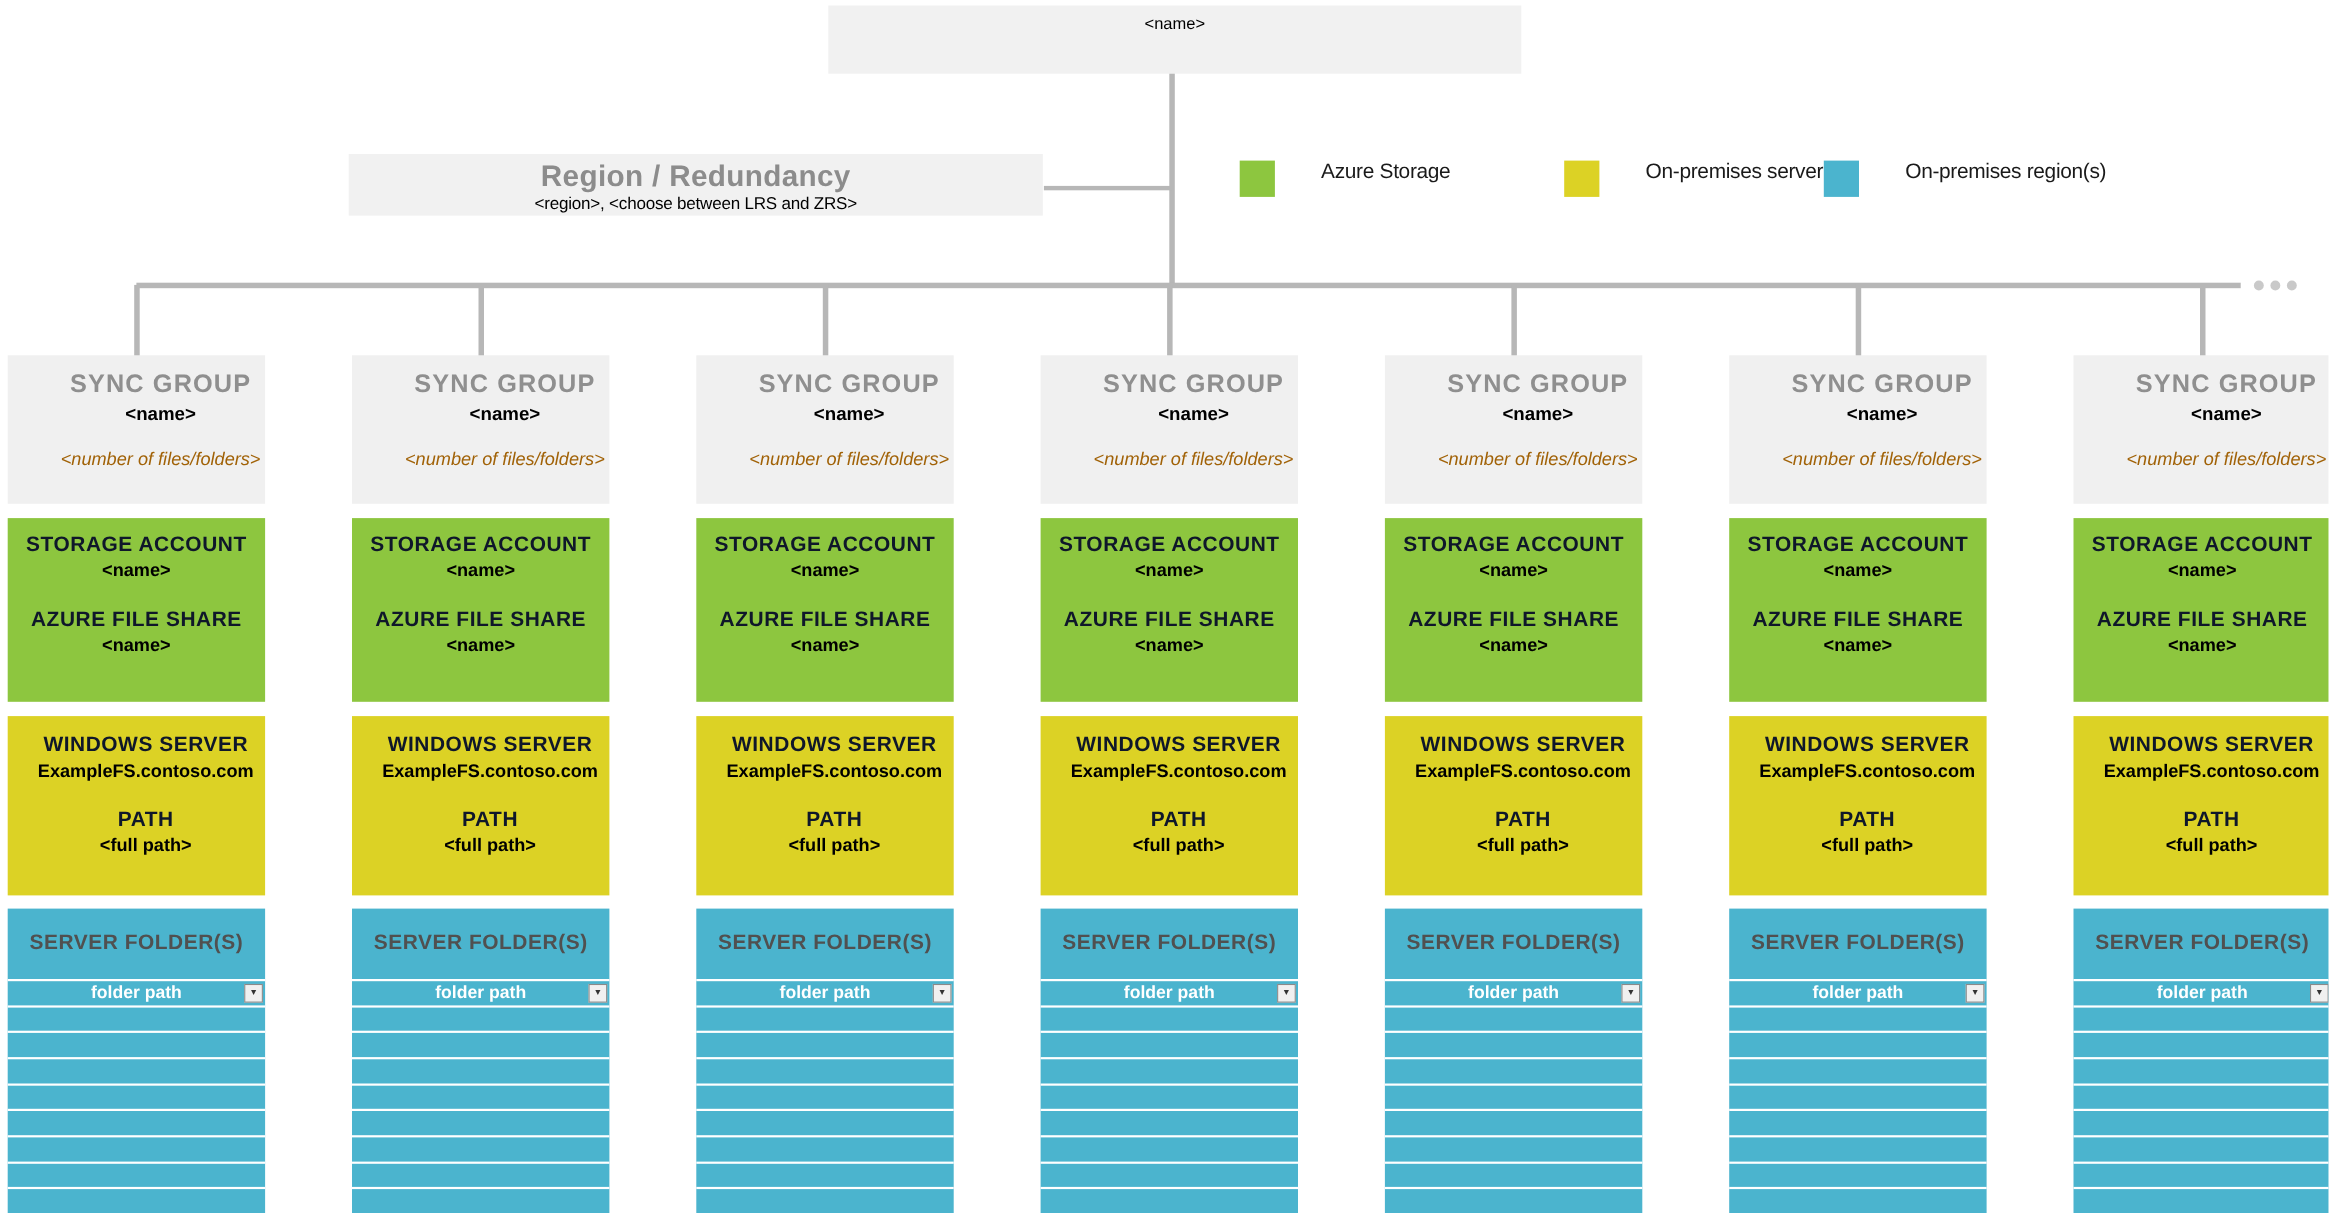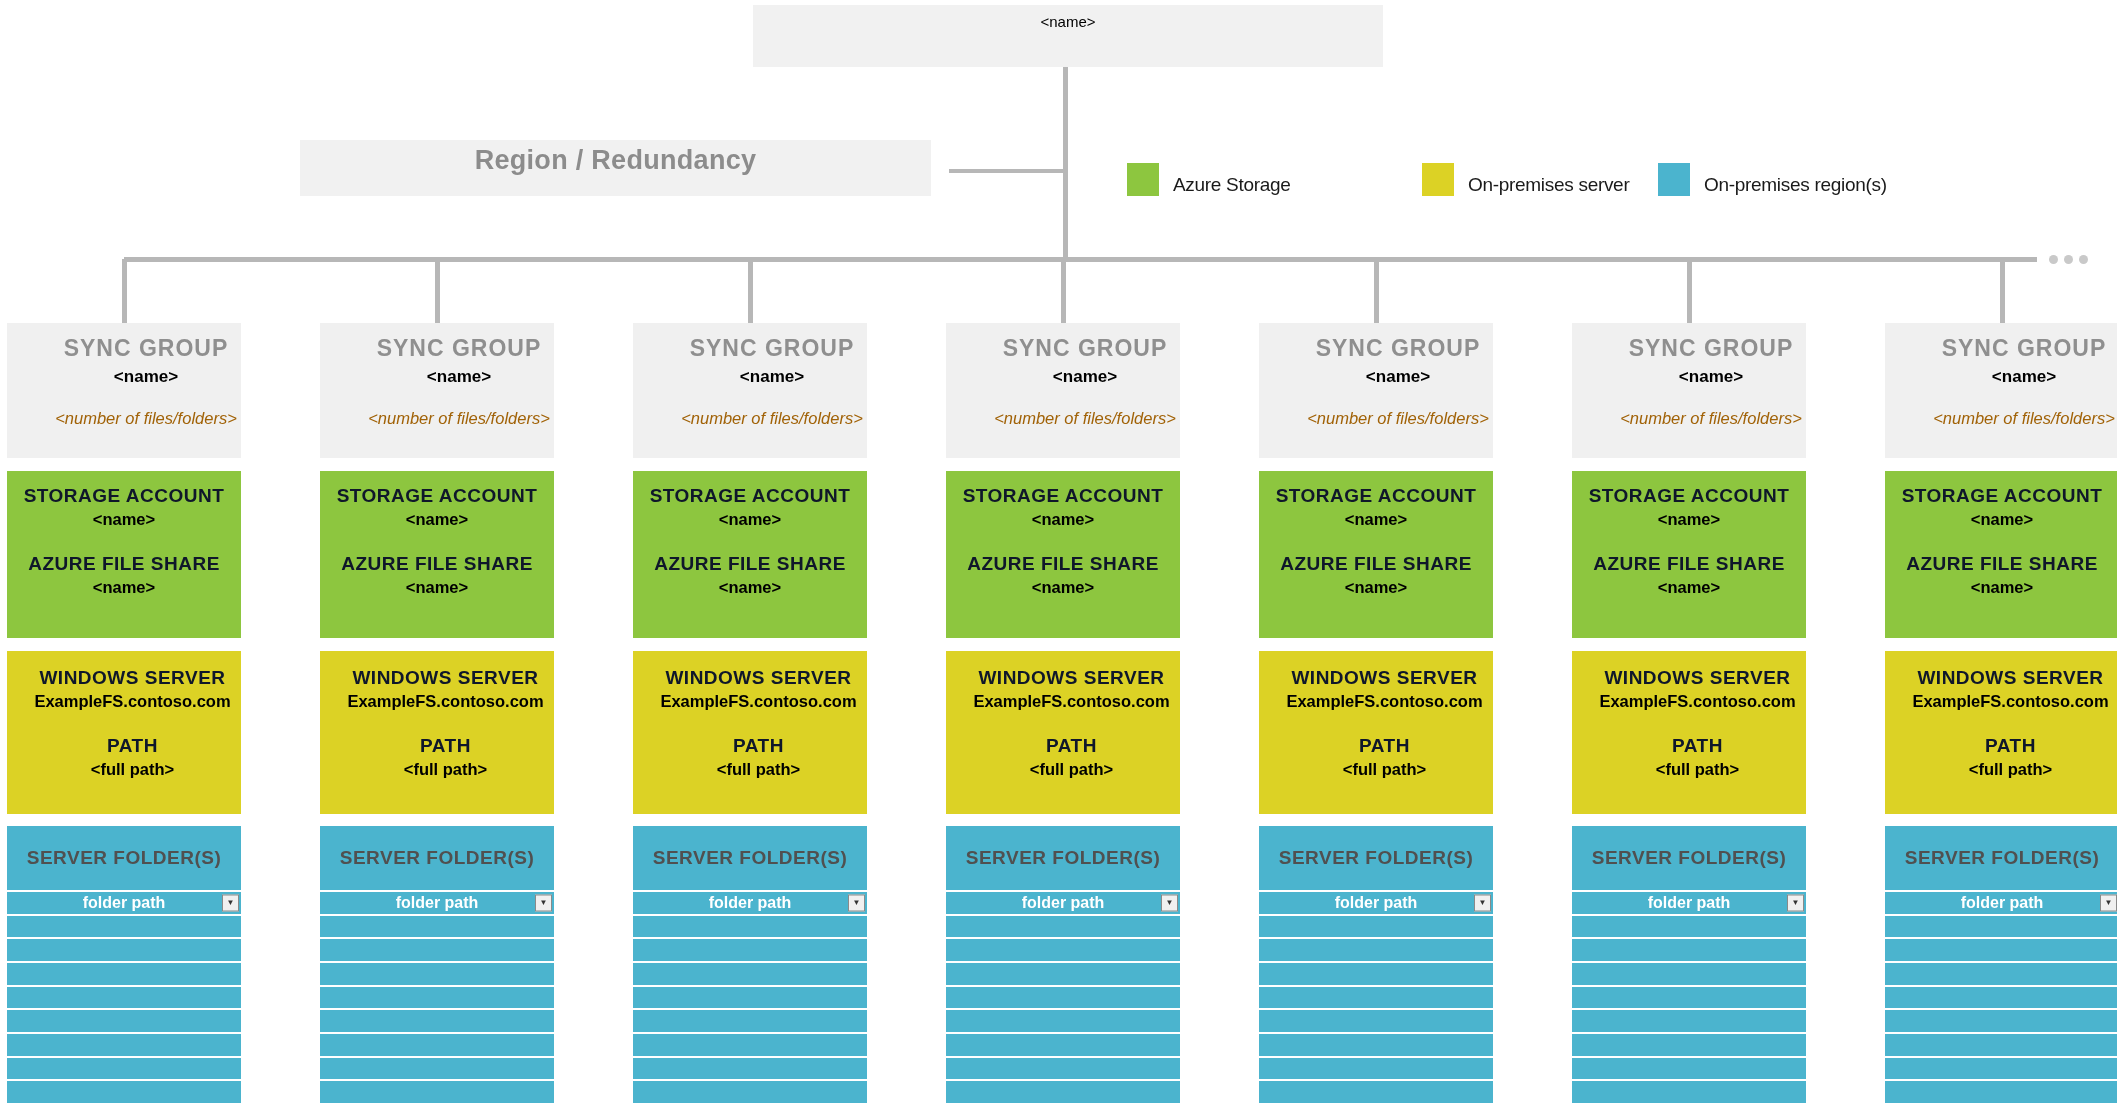--- a/index.html
+++ b/index.html
@@ -9,33 +9,33 @@
   }
   
   .top-box{
     position:absolute;left:753px;top:5px;width:630px;height:62px;
     background:#f1f1f1;text-align:center;box-sizing:border-box;padding-top:6px;
   }
   .top-title{font-size:27px;font-weight:bold;color:#8c8c8c;line-height:30px;letter-spacing:.5px;}
   .top-sub{font-size:15px;color:#000;line-height:18px;margin-top:2px;}
   
   .region-box{
-    position:absolute;left:300px;top:140px;width:631px;height:56px;
+    position:absolute;left:317px;top:140px;width:631px;height:56px;
     background:#f1f1f1;text-align:center;box-sizing:border-box;padding-top:5px;
   }
   .region-title{font-size:27px;font-weight:bold;color:#8c8c8c;line-height:30px;letter-spacing:.3px;}
   .region-sub{font-size:15.5px;color:#000;line-height:18px;margin-top:2px;letter-spacing:-.2px;}
   
   .vline-center{position:absolute;left:1063px;top:67px;width:5px;height:192px;background:#b7b7b7;}
   .region-connector{position:absolute;left:949px;top:169px;width:116px;height:4px;background:#b7b7b7;}
   .bus{position:absolute;left:124px;top:257px;width:1913px;height:5px;background:#b7b7b7;}
   .dots{position:absolute;left:2049px;top:255px;display:flex;gap:6px;}
   .dots span{width:9px;height:9px;border-radius:50%;background:#c9c9c9;display:block;}
   
-  .legend-item{position:absolute;top:163px;display:flex;align-items:flex-end;}
+  .legend-item{position:absolute;top:146px;display:flex;align-items:flex-start;gap:28px;}
   .legend-item .swatch{width:32px;height:33px;flex:none;}
   .legend-item .legend-label{margin-left:14px;font-size:19px;color:#1a1a1a;letter-spacing:-.3px;white-space:nowrap;}
   .legend-1{left:1127px;} .legend-2{left:1422px;} .legend-3{left:1658px;}
   
   .columns{
     position:absolute;left:7px;top:323px;height:780px;
     display:grid;grid-template-columns:repeat(7,234px);column-gap:79px;
   }
   .column{position:relative;display:flex;flex-direction:column;height:780px;}
   .drop{position:absolute;left:50%;top:-64px;width:5px;height:64px;margin-left:-2px;background:#b7b7b7;}
@@ -83,20 +83,21 @@
 <div class="canvas">
 
   <div class="top-box">
     <div class="top-sub">&lt;name&gt;</div>
   </div>
 
   <div class="vline-center"></div>
 
   <div class="region-box">
     <div class="region-title">Region / Redundancy</div>
+    <div class="region-sub">&lt;region&gt;, &lt;choose between LRS and ZRS&gt;</div>
   </div>
   <div class="region-connector"></div>
 
   <div class="legend-item legend-1">
     <span class="swatch" style="background: rgb(141, 198, 63);"></span>
     <span class="legend-label">Azure Storage</span>
   </div>
   <div class="legend-item legend-2">
     <span class="swatch" style="background: rgb(220, 210, 37);"></span>
     <span class="legend-label">On-premises server</span>

